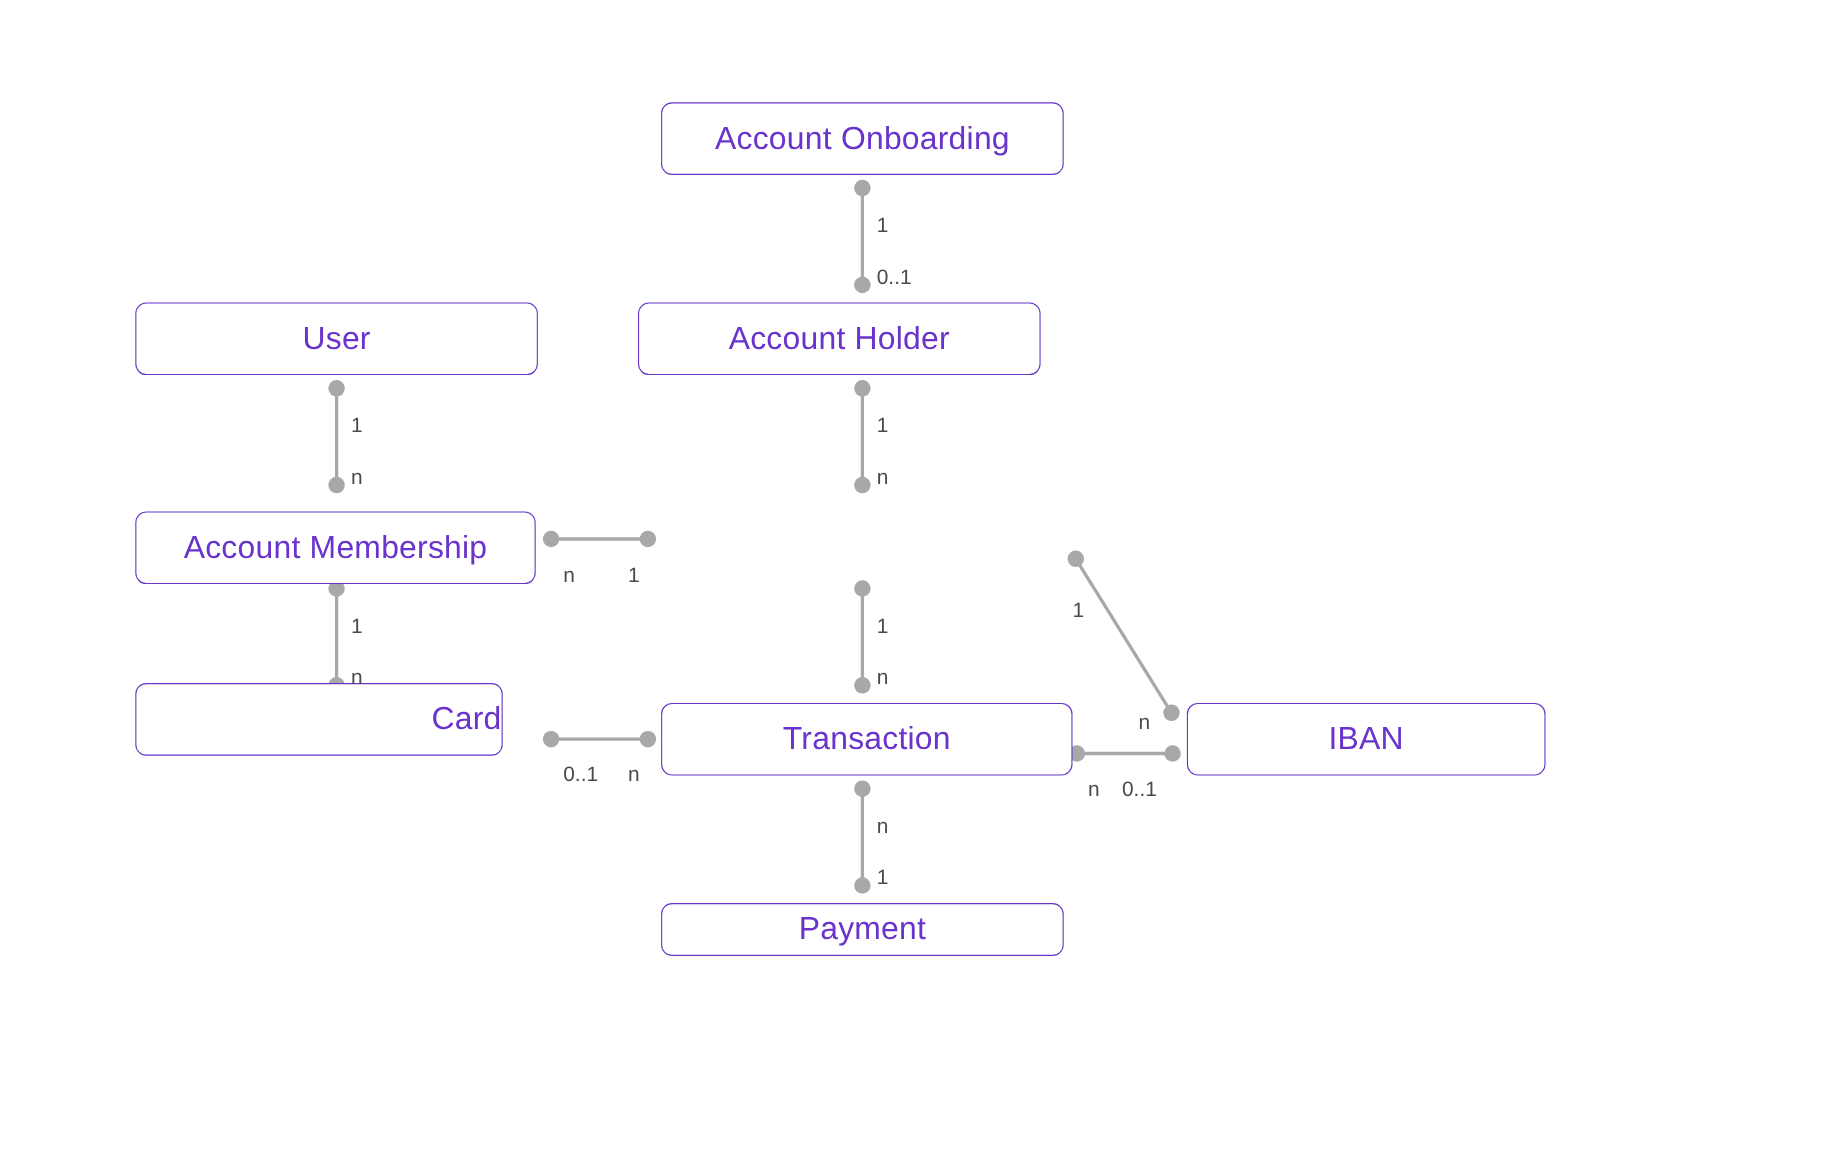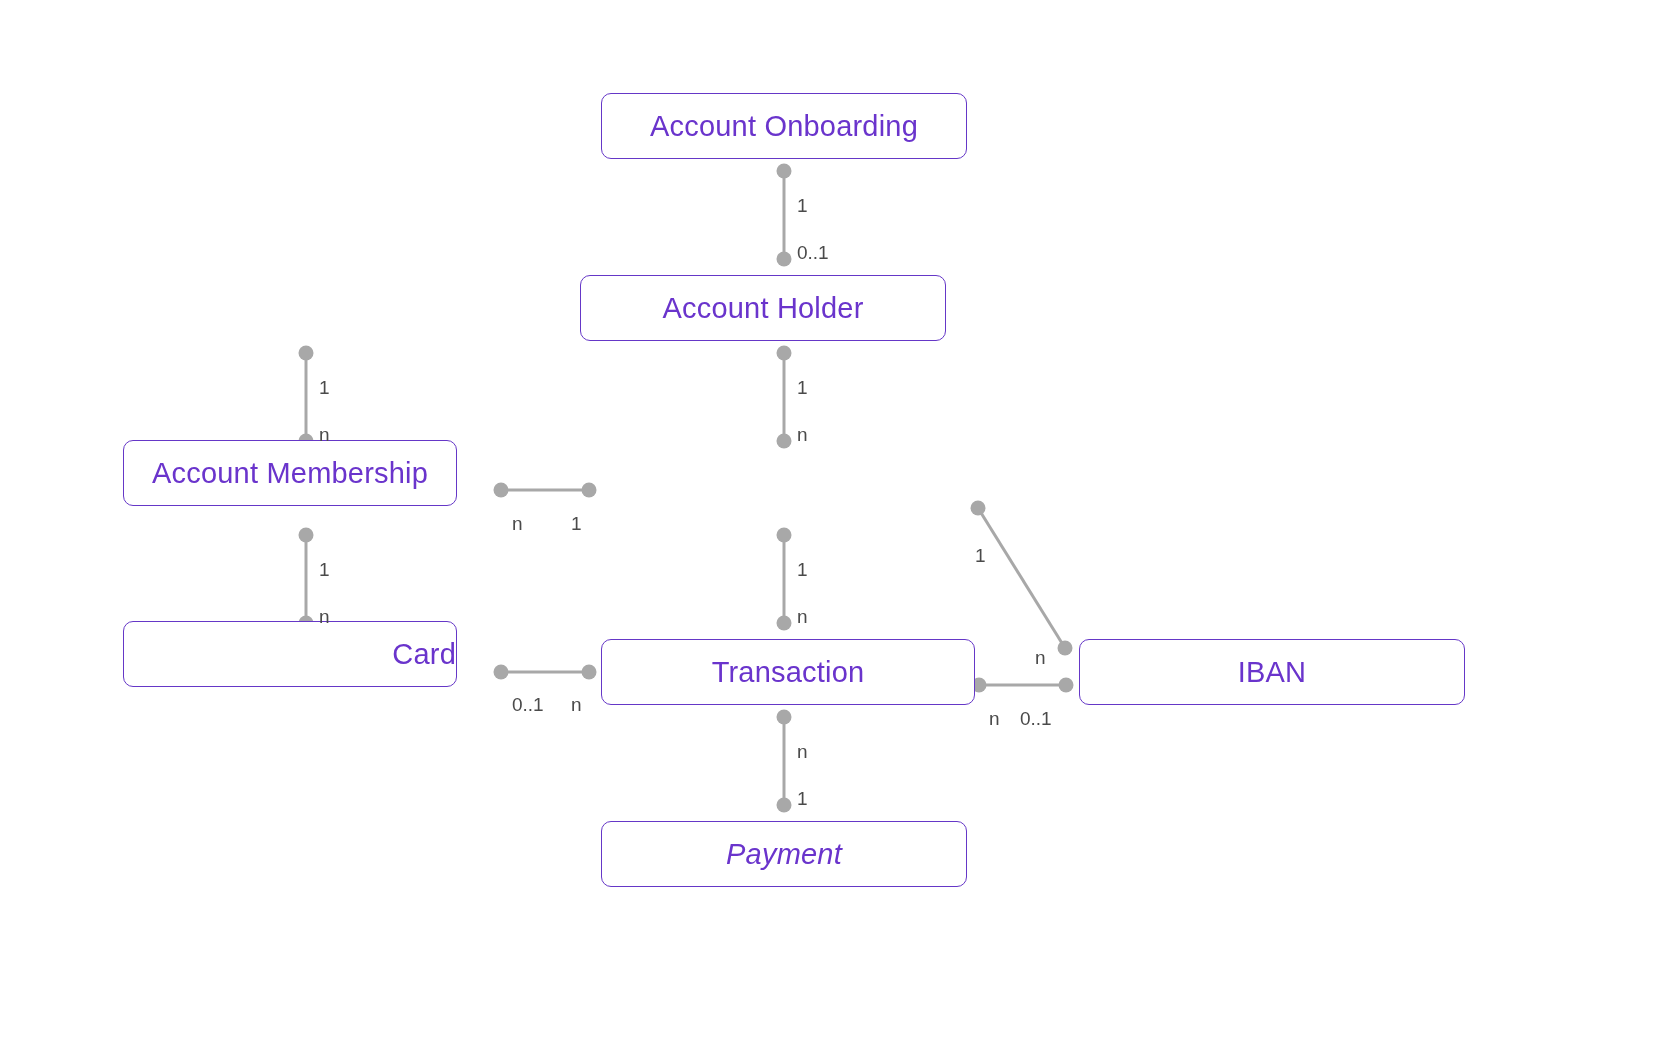--- a/index.html
+++ b/index.html
@@ -85,36 +85,39 @@
       <line x1="979" y1="685" x2="1066" y2="685" stroke="#a8a8a8" stroke-width="3"></line>
       <circle cx="979" cy="685" r="7.5" fill="#a8a8a8"></circle>
       <circle cx="1066" cy="685" r="7.5" fill="#a8a8a8"></circle>
       <line x1="784" y1="717" x2="784" y2="805" stroke="#a8a8a8" stroke-width="3"></line>
       <circle cx="784" cy="717" r="7.5" fill="#a8a8a8"></circle>
       <circle cx="784" cy="805" r="7.5" fill="#a8a8a8"></circle>
     </svg>
 <div class="entity" style="left: 601px; top: 93px; width: 366px; height: 66px;">
       <span class="entity-label">Account Onboarding</span>
     </div>
+    <div class="entity" style="left: 123px; top: 275px; width: 366px; height: 66px;">
+      <span class="entity-label">User</span>
+    </div>
     <div class="entity" style="left: 580px; top: 275px; width: 366px; height: 66px;">
       <span class="entity-label">Account Holder</span>
     </div>
-    <div class="entity" style="left: 123px; top: 440px; width: 334px; height: 66px;">
+    <div class="entity" style="left: 123px; top: 465px; width: 364px; height: 66px;">
       <span class="entity-label">Account Membership</span>
     </div>
     <div class="entity" style="left: 123px; top: 621px; width: 334px; height: 66px; justify-content: flex-end;">
       <span class="entity-label">Card</span>
     </div>
     <div class="entity" style="left: 601px; top: 639px; width: 374px; height: 66px;">
       <span class="entity-label">Transaction</span>
     </div>
-    <div class="entity" style="left: 1079px; top: 639px; width: 386px; height: 66px;">
+    <div class="entity" style="left: 1079px; top: 639px; width: 326px; height: 66px;">
       <span class="entity-label">IBAN</span>
     </div>
-    <div class="entity" style="left: 601px; top: 821px; width: 366px; height: 66px; font-style: italic;">
+    <div class="entity" style="left: 601px; top: 821px; width: 366px; height: 48px;">
       <span class="entity-label">Payment</span>
     </div>
     <span class="card-label" style="left: 797px; top: 196px;">1</span>
     <span class="card-label" style="left: 797px; top: 243px;">0..1</span>
     <span class="card-label" style="left: 319px; top: 378px;">1</span>
     <span class="card-label" style="left: 319px; top: 425px;">n</span>
     <span class="card-label" style="left: 797px; top: 378px;">1</span>
     <span class="card-label" style="left: 797px; top: 425px;">n</span>
     <span class="card-label" style="left: 512px; top: 514px;">n</span>
     <span class="card-label" style="left: 571px; top: 514px;">1</span>

